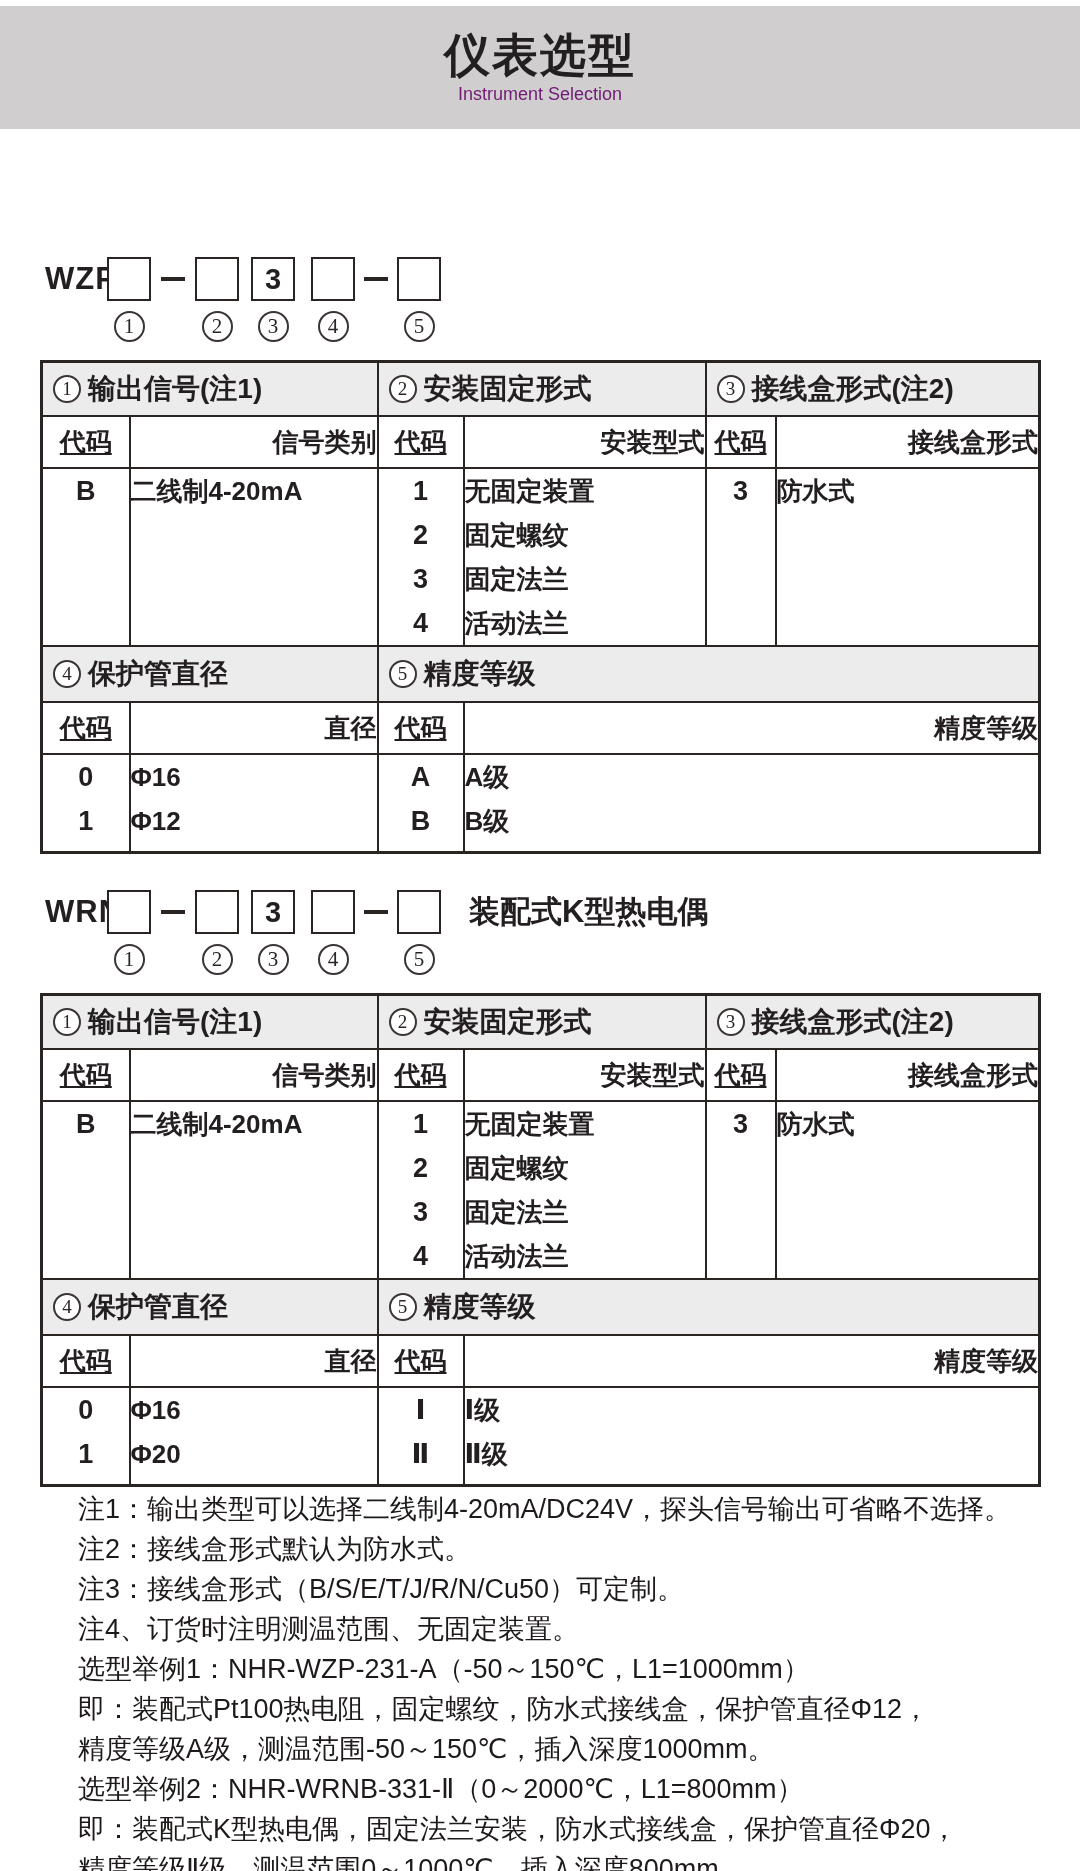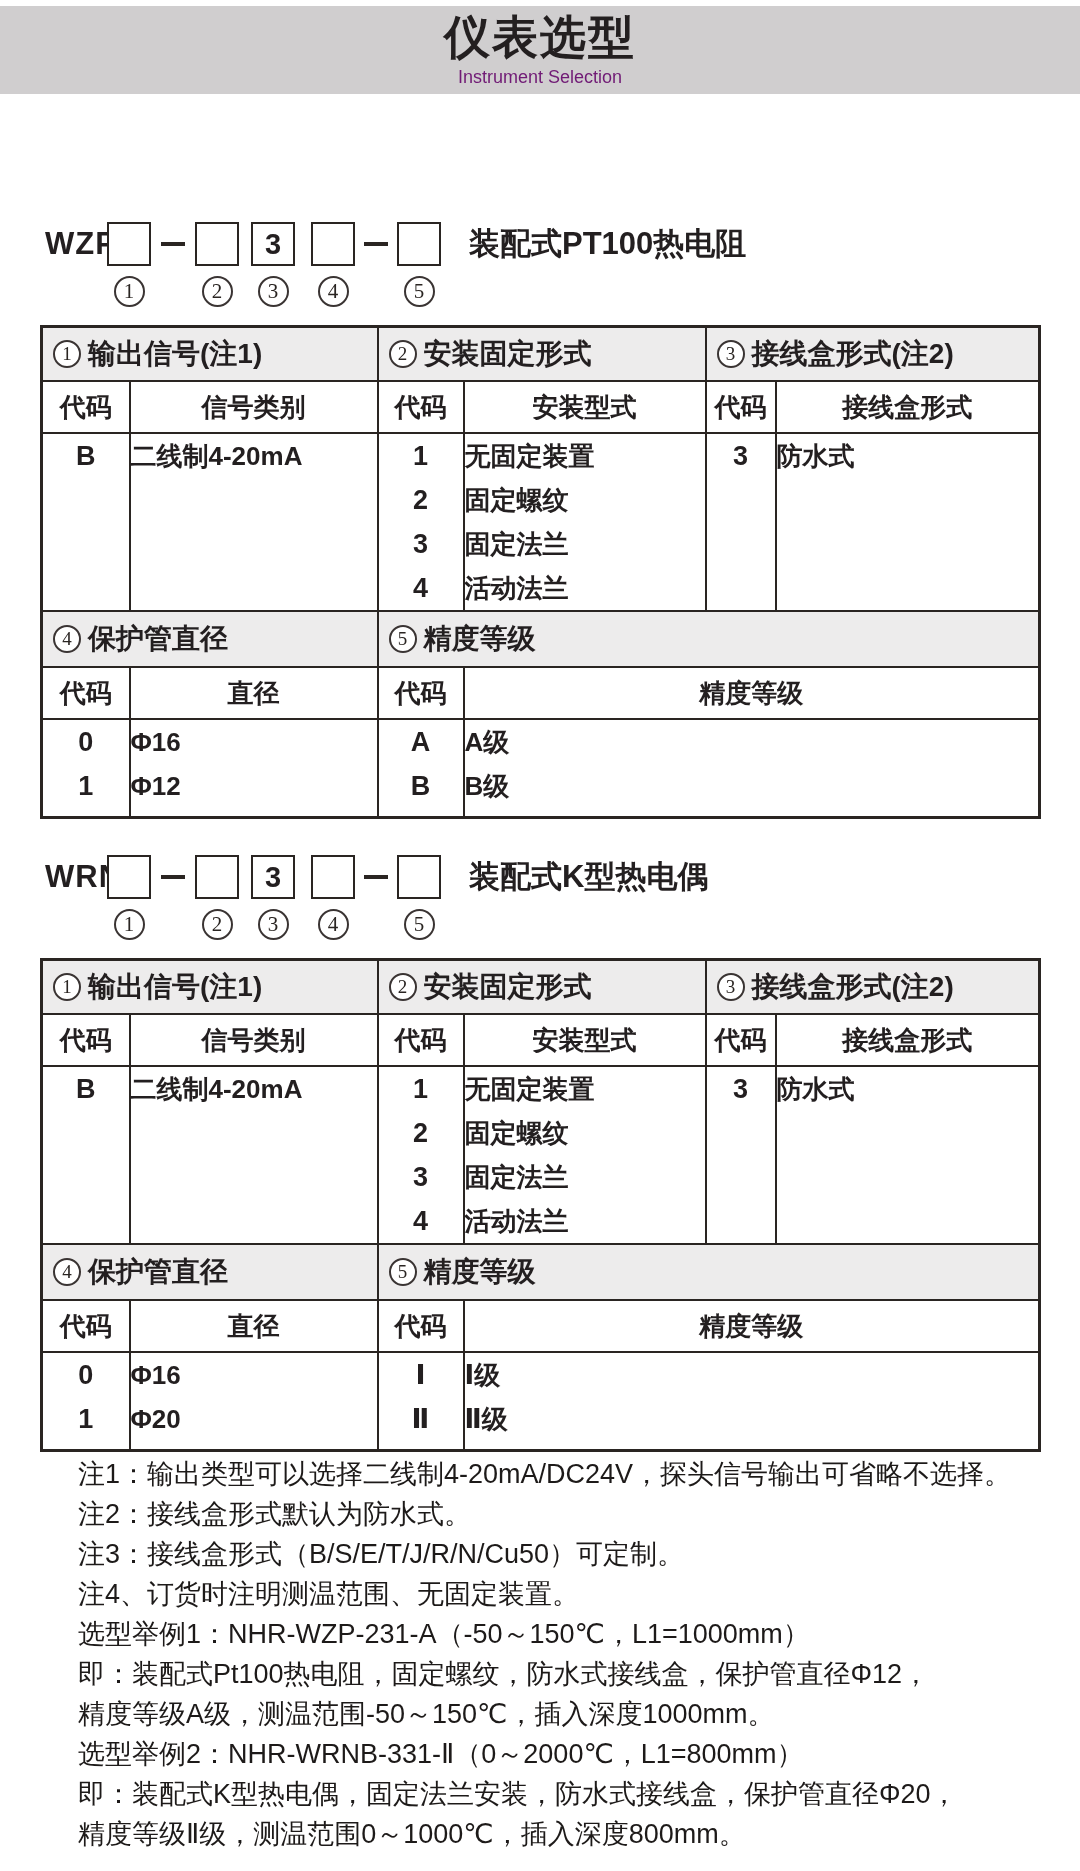--- a/index.html
+++ b/index.html
@@ -5,21 +5,21 @@
   html,body{margin:0;padding:0;}
   body{
     width:1080px;height:1871px;overflow:hidden;background:#ffffff;
     font-family:"Liberation Sans","DejaVu Sans",sans-serif;
     color:#231f20;
   }
   .page{position:relative;width:1080px;height:1871px;}
 
   
   .banner{
-    margin-top:6px;height:88px;background:#d0cecf;
+    margin-top:6px;height:123px;background:#d0cecf;
     display:flex;flex-direction:column;align-items:center;justify-content:center;
   }
   .banner h1{margin:0;font-size:46px;font-weight:700;letter-spacing:2px;line-height:1.1;}
   .banner .sub{font-size:18px;font-weight:400;margin-top:4px;color:#701a75;}
 
   
   .model{margin-left:45px;}
   .code-grid{
     display:grid;
     grid-template-columns:62px 44px 44px 44px 12px 44px 16px 44px 42px 44px auto;
@@ -51,22 +51,22 @@
     width:998px;margin:17px 0 0 40px;
     border-collapse:collapse;table-layout:fixed;
     border:3px solid #2a2522;
   }
   table.sel td{border:2px solid #2a2522;padding:0;}
   .r-sec td,.r-sec2 td{background:#edecec;height:52px;vertical-align:middle;}
   .r-sec2 td{height:54px;}
   .sec-inner{display:flex;align-items:center;gap:7px;padding-left:10px;
     font-size:28px;font-weight:700;white-space:nowrap;}
   .r-ch td,.r-ch2 td{height:50px;vertical-align:middle;font-size:26px;font-weight:700;}
-  td.ch-code{text-align:center;}
-  td.ch-label{text-align:center;padding-left:12px;margin-top:44px;}
+  td.ch-code{text-align:center;text-decoration:underline;}
+  td.ch-label{text-align:right;padding-left:12px;margin-top:44px;}
   .r-data td{height:176px;vertical-align:top;}
   .r-data2 td{height:96px;vertical-align:top;}
   td.dc{text-align:center;font-size:27px;font-weight:700;}
   td.dl{text-align:left;padding-left:12px;font-size:26px;font-weight:700;}
   .ln{height:44px;line-height:44px;white-space:nowrap;}
 
   
   .notes{margin:2px 0 0 42px;width:1020px;}
   .note-line{font-size:27px;line-height:40px;font-weight:500;white-space:nowrap;color:#1d1a19;margin-left:36px;}
 </style>
@@ -89,21 +89,20 @@
         </span>
       <span class="cbox"></span>
       <span></span>
       <span class="cbox">3</span>
       <span></span>
       <span class="cbox"></span>
       <span class="dash-cell">
           <i class="dash-bar"></i>
         </span>
       <span class="cbox"></span>
-      <span class="desc">装配式PT100热电阻</span>
     </div>
     <div class="code-grid pos">
       <span></span>
       <span class="circ">1</span>
       <span></span>
       <span class="circ">2</span>
       <span></span>
       <span class="circ">3</span>
       <span></span>
       <span class="circ">4</span>

